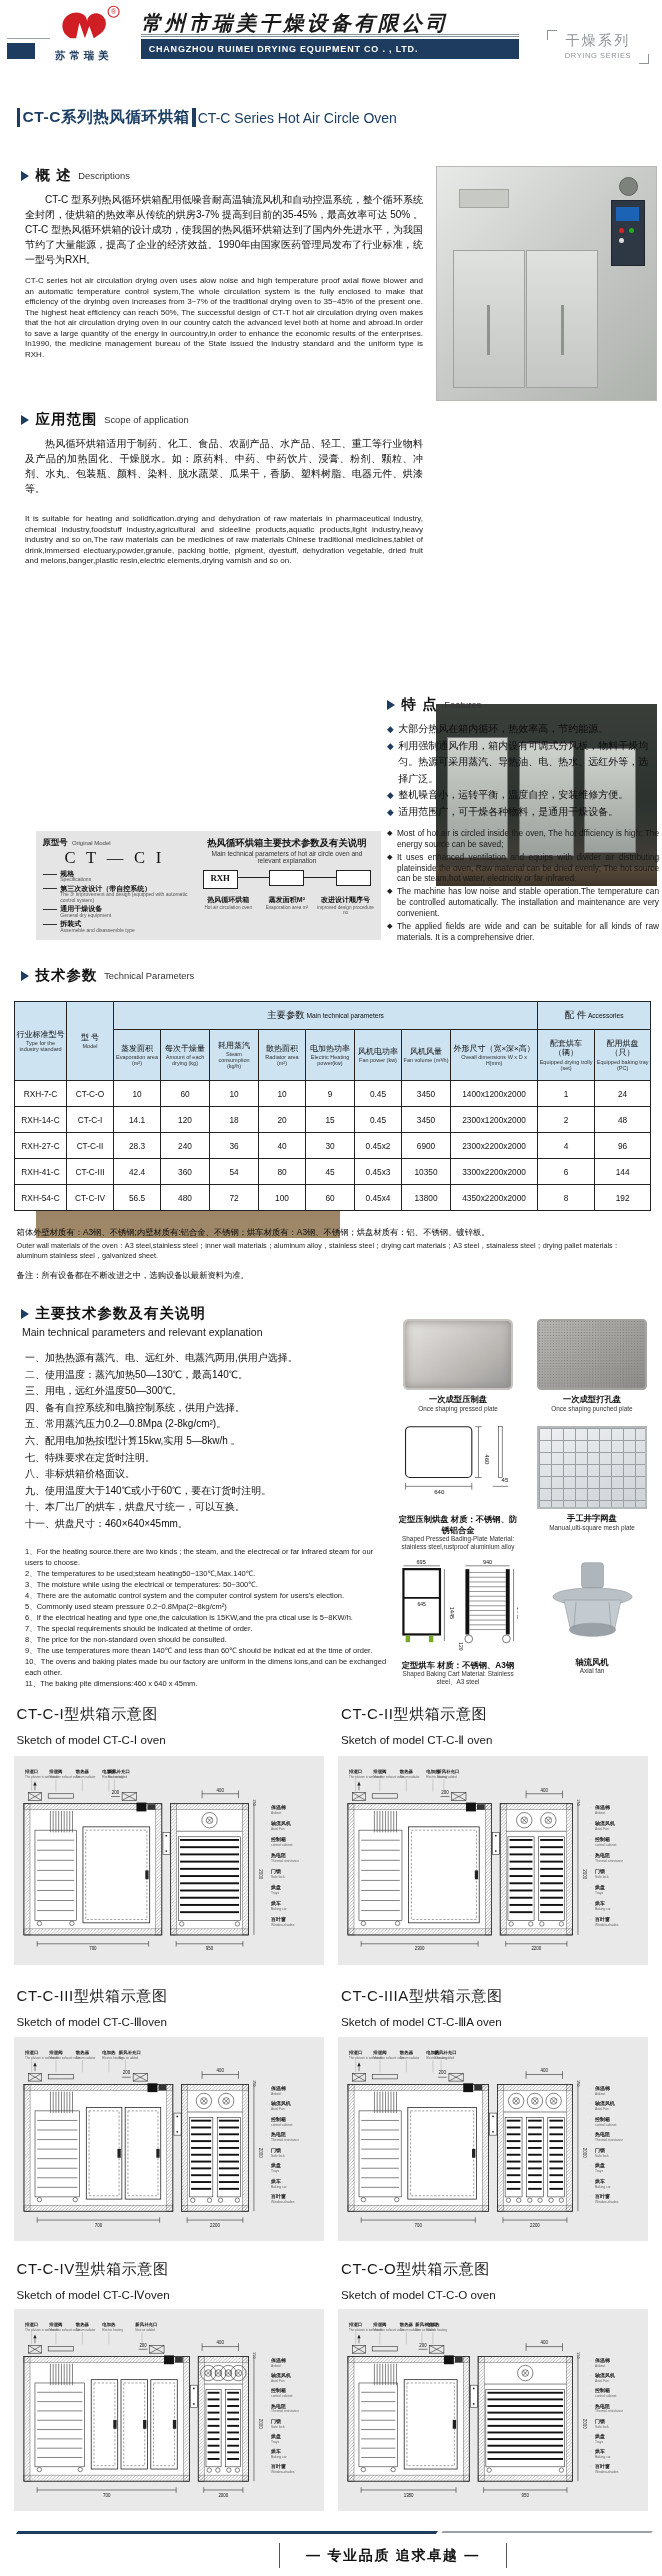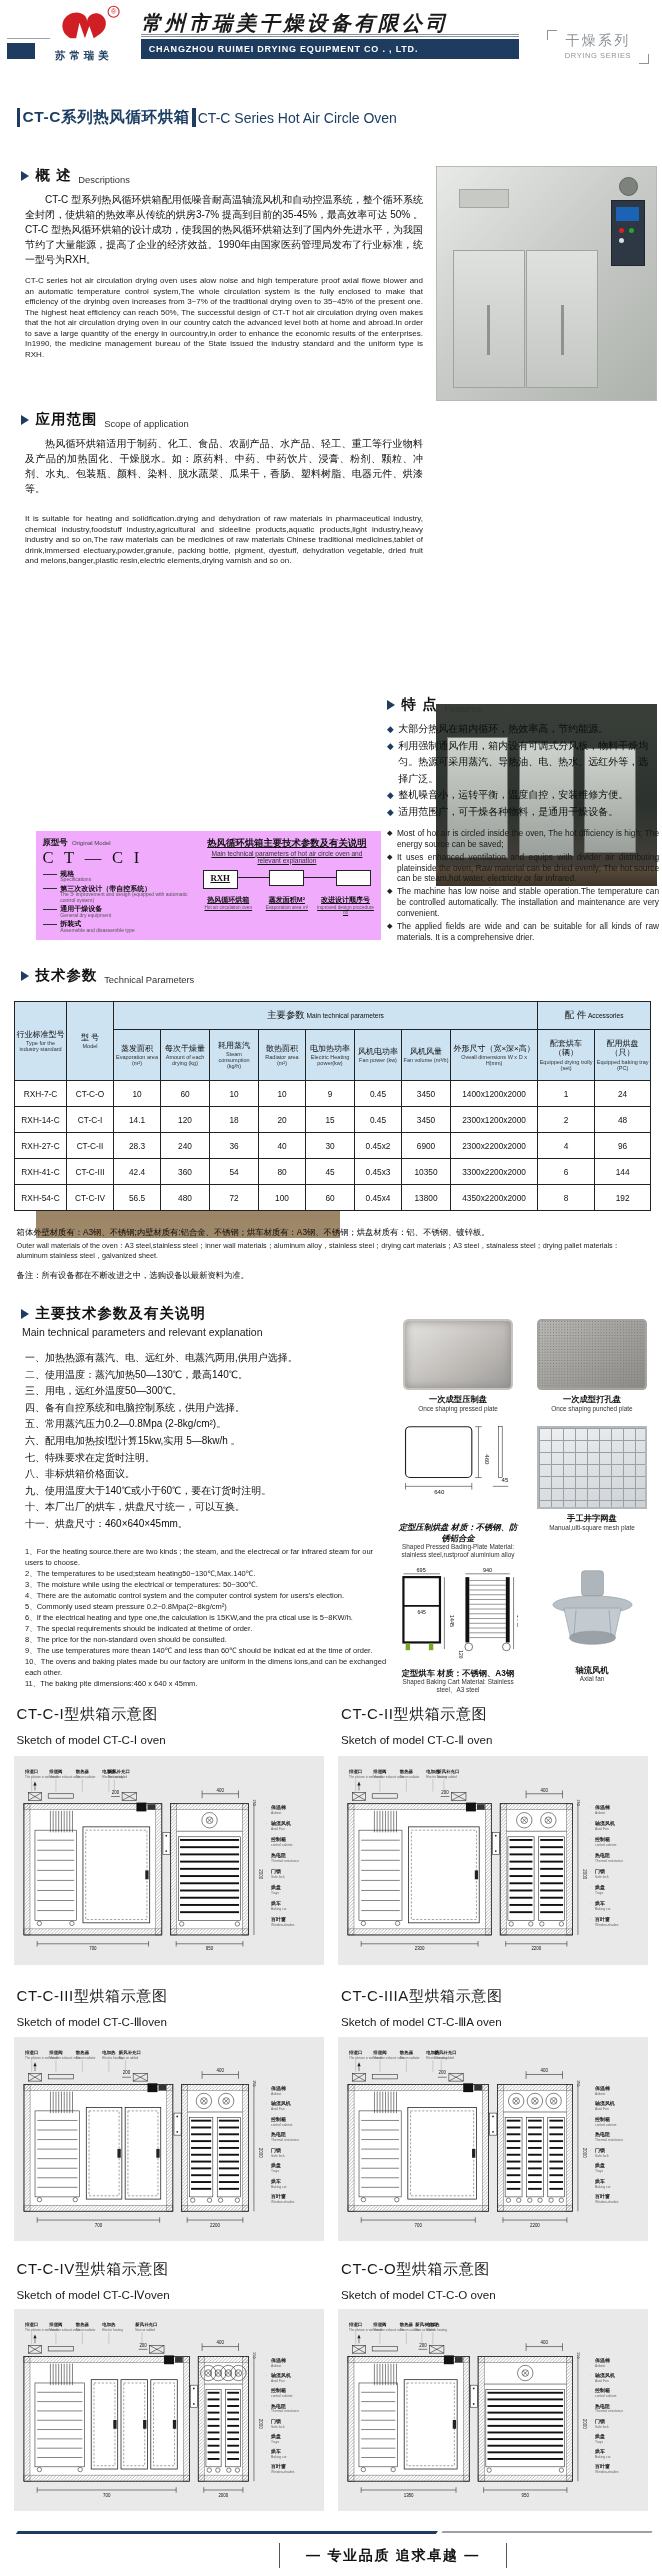--- a/index.html
+++ b/index.html
@@ -21,21 +21,21 @@
   .bracket-tl { border-left:1.1px solid #8d9499; border-top:1.1px solid #8d9499; width:10px; height:10px; }
   .bracket-br { border-right:1.1px solid #8d9499; border-bottom:1.1px solid #8d9499; width:10px; height:10px; }
 
   
   .ptitle { display:flex; align-items:center; gap:2px; }
   .ptitle .bar { width:3.9px; height:19px; background:#1d3c5f; }
   .ptitle-cn { font-size:15.5px; font-weight:bold; color:#1c3e63; letter-spacing:0.6px; }
   .ptitle-en { font-size:14px; color:#1c3e63; }
 
   
-  .sec-head { display:flex; align-items:flex-end; gap:6.6px; }
+  .sec-head { display:flex; align-items:center; gap:6.6px; }
   .tri { width:0; height:0; border-left:8.8px solid #1d3c5f; border-top:5.5px solid transparent; border-bottom:5.5px solid transparent; align-self:center; }
   .sec-cn { font-size:14.4px; font-weight:bold; color:#111; letter-spacing:1.1px; }
   .sec-en { font-size:9.4px; color:#333; }
 
   .cn-body { font-size:10px; line-height:15px; text-align:justify; color:#0d0d0d; }
   .cn-body.indent { text-indent:2em; }
   .en-body { font-size:8px; line-height:10.5px; text-align:justify; color:#222; }
 
   
   .photo { overflow:hidden; position:relative; }
@@ -50,24 +50,24 @@
   .sus-box { position:absolute; background:linear-gradient(160deg,#f2f3f0,#cfd2cd); border:0.6px solid #9b9e99; }
   .sus-label { position:absolute; color:#3a63a8; font-size:6px; font-weight:bold; transform:rotate(-18deg); opacity:.85; }
 
   
   .feat-item { display:flex; gap:4.4px; font-size:10px; line-height:16.6px; color:#0d0d0d; }
   .feat-item .dia { color:#1d3c5f; font-size:8.8px; line-height:16.6px; }
   .feat-item-en { display:flex; gap:4.4px; font-size:8.3px; line-height:10.8px; color:#1a1a1a; margin-bottom:2.2px; text-align:justify; }
   .feat-item-en .dia { color:#222; font-size:7.2px; line-height:10.8px; }
 
   
-  .model-box { background:#f0abfc; }
+  .model-box { background:#e5e5e5; }
   .mb-orig-cn { font-size:8.3px; font-weight:bold; color:#111; }
   .mb-orig-en { font-size:6px; color:#444; }
-  .mb-code { font-family:"Liberation Serif", serif; font-size:16.6px; letter-spacing:3.3px; color:#111; }
+  .mb-code { font-family:"Liberation Serif", serif; font-size:16.6px; letter-spacing:3.3px; color:#111;margin-left:22px; }
   .mb-lbl-cn { font-size:7px; font-weight:bold; color:#111; line-height:7.7px; }
   .mb-lbl-en { font-size:5px; color:#555; line-height:5.5px; }
   .mb-line { border-top:0.6px solid #333; flex:0 0 14.4px; margin-top:3.9px; }
   .mb-title-cn { font-size:9.4px; font-weight:bold; text-align:center; color:#111; }
   .mb-title-en { font-size:6.6px; text-align:center; color:#333; }
   .rxh-box { border:1.1px solid #222; background:#fff; font-family:"Liberation Serif", serif; font-weight:bold; font-size:8.8px; text-align:center; line-height:13.3px; }
   .rxh-empty { border:1.1px solid #222; background:#fff; }
   .rxh-conn { border-top:1.1px solid #222; flex:1; margin-top:7.2px; }
   .rxh-cap-cn { font-size:7px; font-weight:bold; text-align:center; color:#111; }
   .rxh-cap-en { font-size:4.7px; text-align:center; color:#555; }
@@ -264,21 +264,21 @@
         </div>
         <div style="display:flex; gap:3.3px; margin-top:1.7px;">
           <div class="mb-line"></div>
           <div>
               <div class="mb-lbl-cn">拆装式</div>
                <div class="mb-lbl-en">Assemeble and disassemble type</div>
             </div>
         </div>
       </div>
 
-      <div style="width:54%;text-decoration:underline;">
+      <div style="width:54%;">
         <div class="mb-title-cn">热风循环烘箱主要技术参数及有关说明</div>
         <div class="mb-title-en">Main technical parameters of hot air circle oven and relevant explanation</div>
         <div style="display:flex; align-items:flex-start; gap:0; margin-top:6.6px; padding:0 3.3px;">
           <div class="rxh-box" style="width:35px; height:19px; line-height:14.4px;">RXH</div>
           <div class="rxh-conn"></div>
           <div class="rxh-empty" style="width:35px; height:15.5px;"></div>
           <div class="rxh-conn"></div>
           <div class="rxh-empty" style="width:35px; height:15.5px;"></div>
         </div>
         <div style="display:flex; justify-content:space-between; margin-top:5.5px;">
@@ -512,21 +512,21 @@
           <line x1="136" y1="104" x2="148" y2="104" stroke="#222"></line>
           <text x="153" y="62" font-size="11" fill="#111" transform="rotate(90 153 62)">460</text>
           <line x1="10" y1="120" x2="130" y2="120" stroke="#222"></line>
           <line x1="10" y1="114" x2="10" y2="126" stroke="#222"></line>
           <line x1="130" y1="114" x2="130" y2="126" stroke="#222"></line>
           <text x="62" y="134" font-size="11" fill="#111">640</text>
           <rect x="178" y="12" width="7" height="92" fill="#fff" stroke="#222"></rect>
           <line x1="168" y1="120" x2="196" y2="120" stroke="#222"></line>
           <text x="196" y="112" font-size="11" fill="#111" text-anchor="end">45</text>
         </svg>
-        <div class="acc-cap-cn" style="margin-top: 19px; font-style: italic;">定型压制烘盘  材质：不锈钢、防锈铝合金</div>
+        <div class="acc-cap-cn" style="margin-top: 11px;">定型压制烘盘  材质：不锈钢、防锈铝合金</div>
         <div class="acc-cap-en">Shaped Pressed Bading-Plate  Material: stainless steel,rustproof aluminium alloy</div>
       </div>
       <div>
         <div class="acc-photo-mesh" style="width:110px;height:83px;margin:5.5px auto 0;"></div>
         <div class="acc-cap-cn" style="margin-top: 4.4px;">手工井字网盘</div>
         <div class="acc-cap-en">Manual,ulti-square mesh plate</div>
       </div>
       <div>
         <svg width="119" height="97" viewBox="0 0 215 175" style="display:block;margin:0 auto;">
           <text x="40" y="10" font-size="10" fill="#111" text-anchor="middle">695</text>

